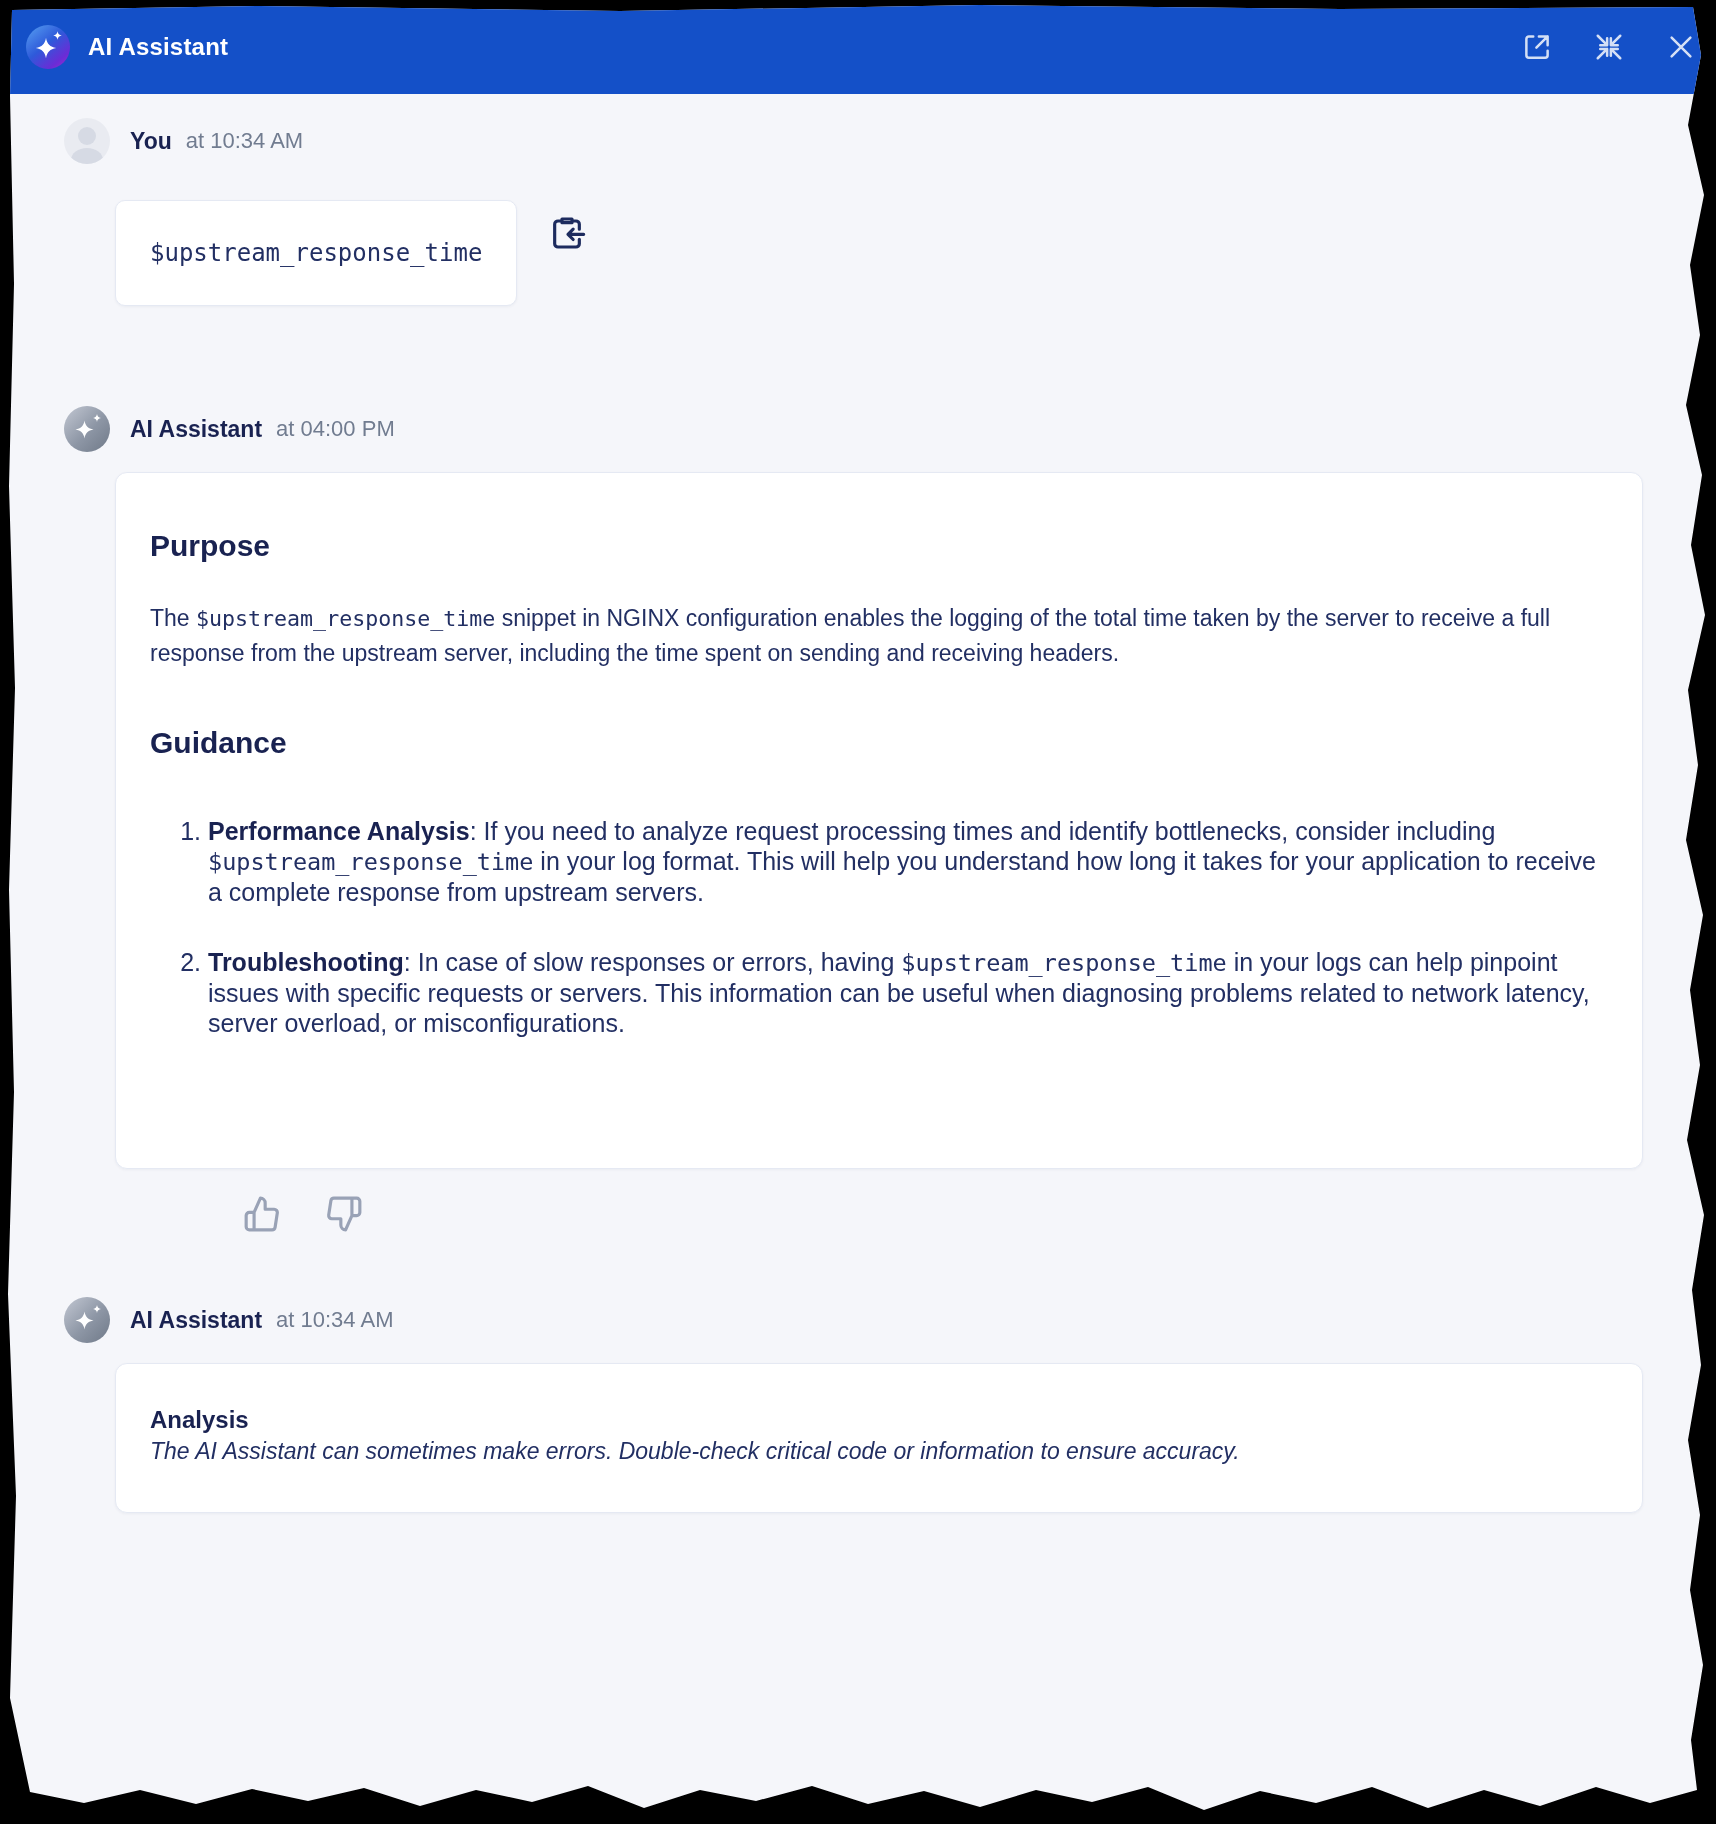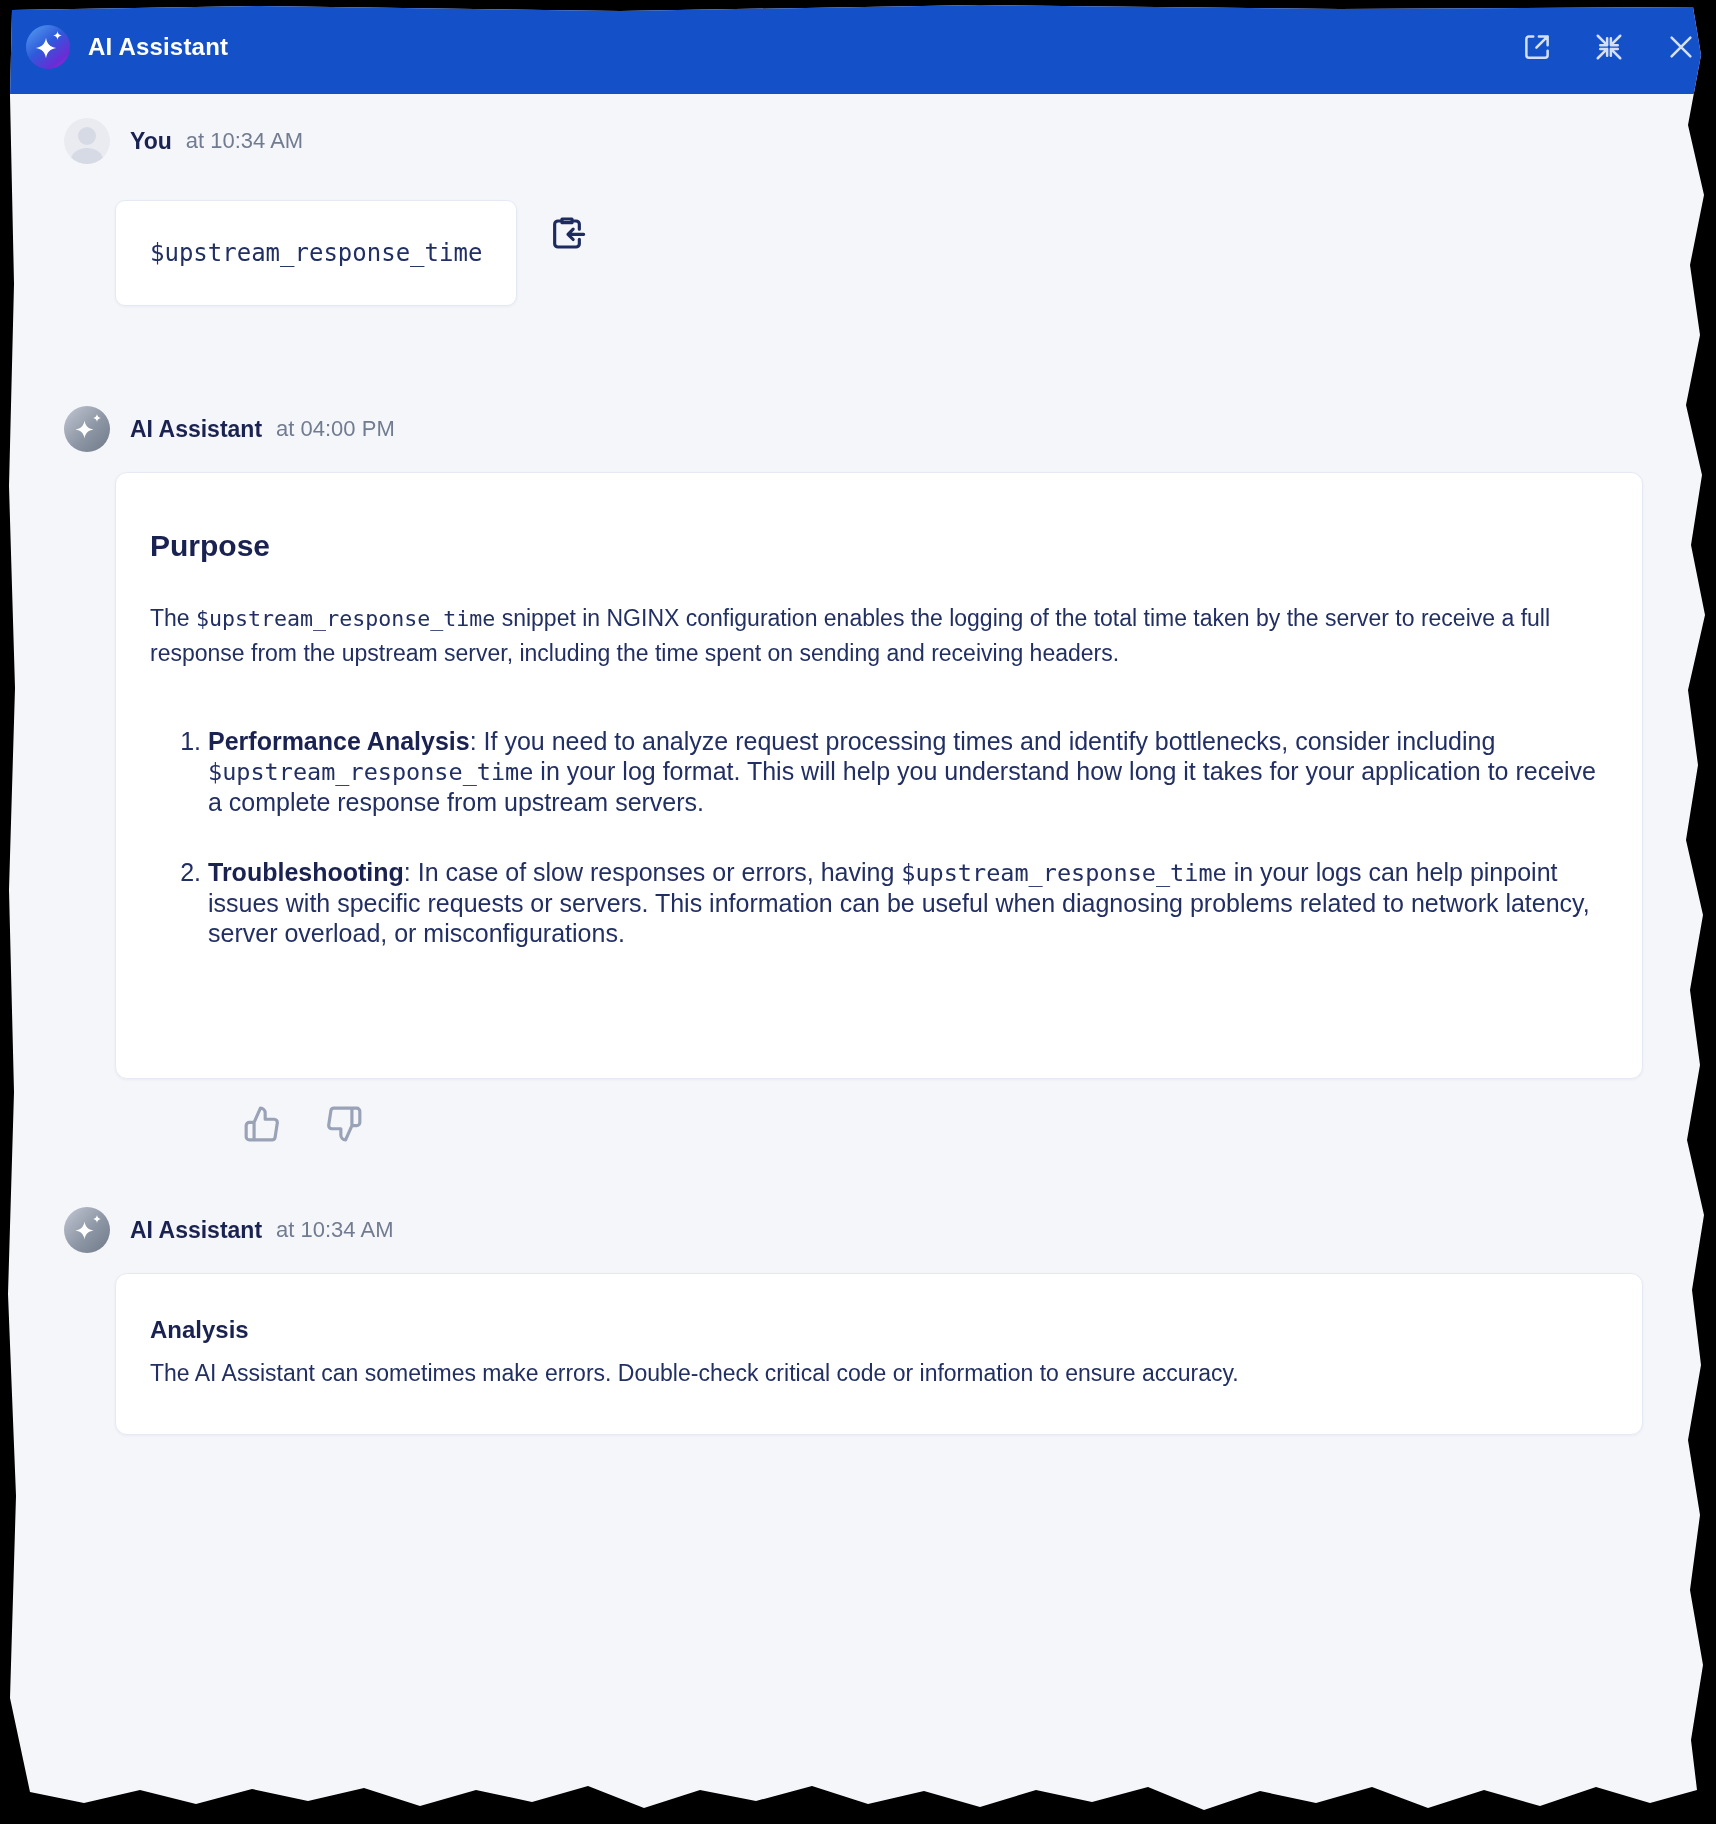--- a/index.html
+++ b/index.html
@@ -81,21 +81,21 @@
   .response-card li strong{font-weight:700;color:var(--ink-strong);}
   .feedback{display:flex;gap:44px;margin-top:26px;padding-left:128px;}
   .fb-btn{background:none;border:none;padding:0;cursor:pointer;}
   .fb-btn svg{width:38px;height:38px;display:block;}
   .fb-btn path{stroke:var(--icon-gray);stroke-width:2;fill:none;stroke-linecap:round;stroke-linejoin:round;}
   .msg-gap2{margin-top:64px;}
   .reminder-card{background:#fff;border:1px solid var(--card-border);border-radius:12px;
                  margin-top:20px;padding:42px 34px 44px;
                  box-shadow:0 1px 3px rgba(25,34,81,.05);}
   .reminder-card h3{font-size:24px;font-weight:700;color:var(--ink-strong);margin:0;}
-  .reminder-card p{font-size:23px;line-height:34px;color:var(--ink);margin:12px 0 0;}
+  .reminder-card p{font-size:23px;line-height:34px;color:var(--ink);margin:0 0 0;font-style:italic;}
 </style>
 </head>
 <body>
 
 <div class="frame">
 
   <div class="header">
     <div class="logo">
       <svg class="star-big" viewBox="0 0 24 24">
           <path d="M12 2.6C12.9 8.2 15.8 11.1 21.4 12 15.8 12.9 12.9 15.8 12 21.4 11.1 15.8 8.2 12.9 2.6 12 8.2 11.1 11.1 8.2 12 2.6Z"></path>
@@ -153,20 +153,21 @@
               <path d="M12 2.6C12.9 8.2 15.8 11.1 21.4 12 15.8 12.9 12.9 15.8 12 21.4 11.1 15.8 8.2 12.9 2.6 12 8.2 11.1 11.1 8.2 12 2.6Z"></path>
             </svg>
         </div>
         <span class="author">AI Assistant</span>
         <span class="time">at 04:00 PM</span>
       </div>
       <div class="msg-body">
         <div class="response-card">
           <h2>Purpose</h2>
           <p>The <code>$upstream_response_time</code> snippet in NGINX configuration enables the logging of the total time taken by the server to receive a full response from the upstream server, including the time spent on sending and receiving headers.</p>
+          <h2 class="second">Guidance</h2>
           <ol>
             <li><strong>Performance Analysis</strong>: If you need to analyze request processing times and identify bottlenecks, consider including <code>$upstream_response_time</code> in your log format. This will help you understand how long it takes for your application to receive a complete response from upstream servers.</li>
             <li><strong>Troubleshooting</strong>: In case of slow responses or errors, having <code>$upstream_response_time</code> in your logs can help pinpoint issues with specific requests or servers. This information can be useful when diagnosing problems related to network latency, server overload, or misconfigurations.</li>
           </ol>
         </div>
         <div class="feedback">
           <button class="fb-btn">
             <svg viewBox="0 0 24 24">
               <path d="M14 9V5a3 3 0 0 0-3-3l-4 9v11h11.28a2 2 0 0 0 2-1.7l1.38-9a2 2 0 0 0-2-2.3zM7 22H4a2 2 0 0 1-2-2v-7a2 2 0 0 1 2-2h3"></path>
             </svg>

